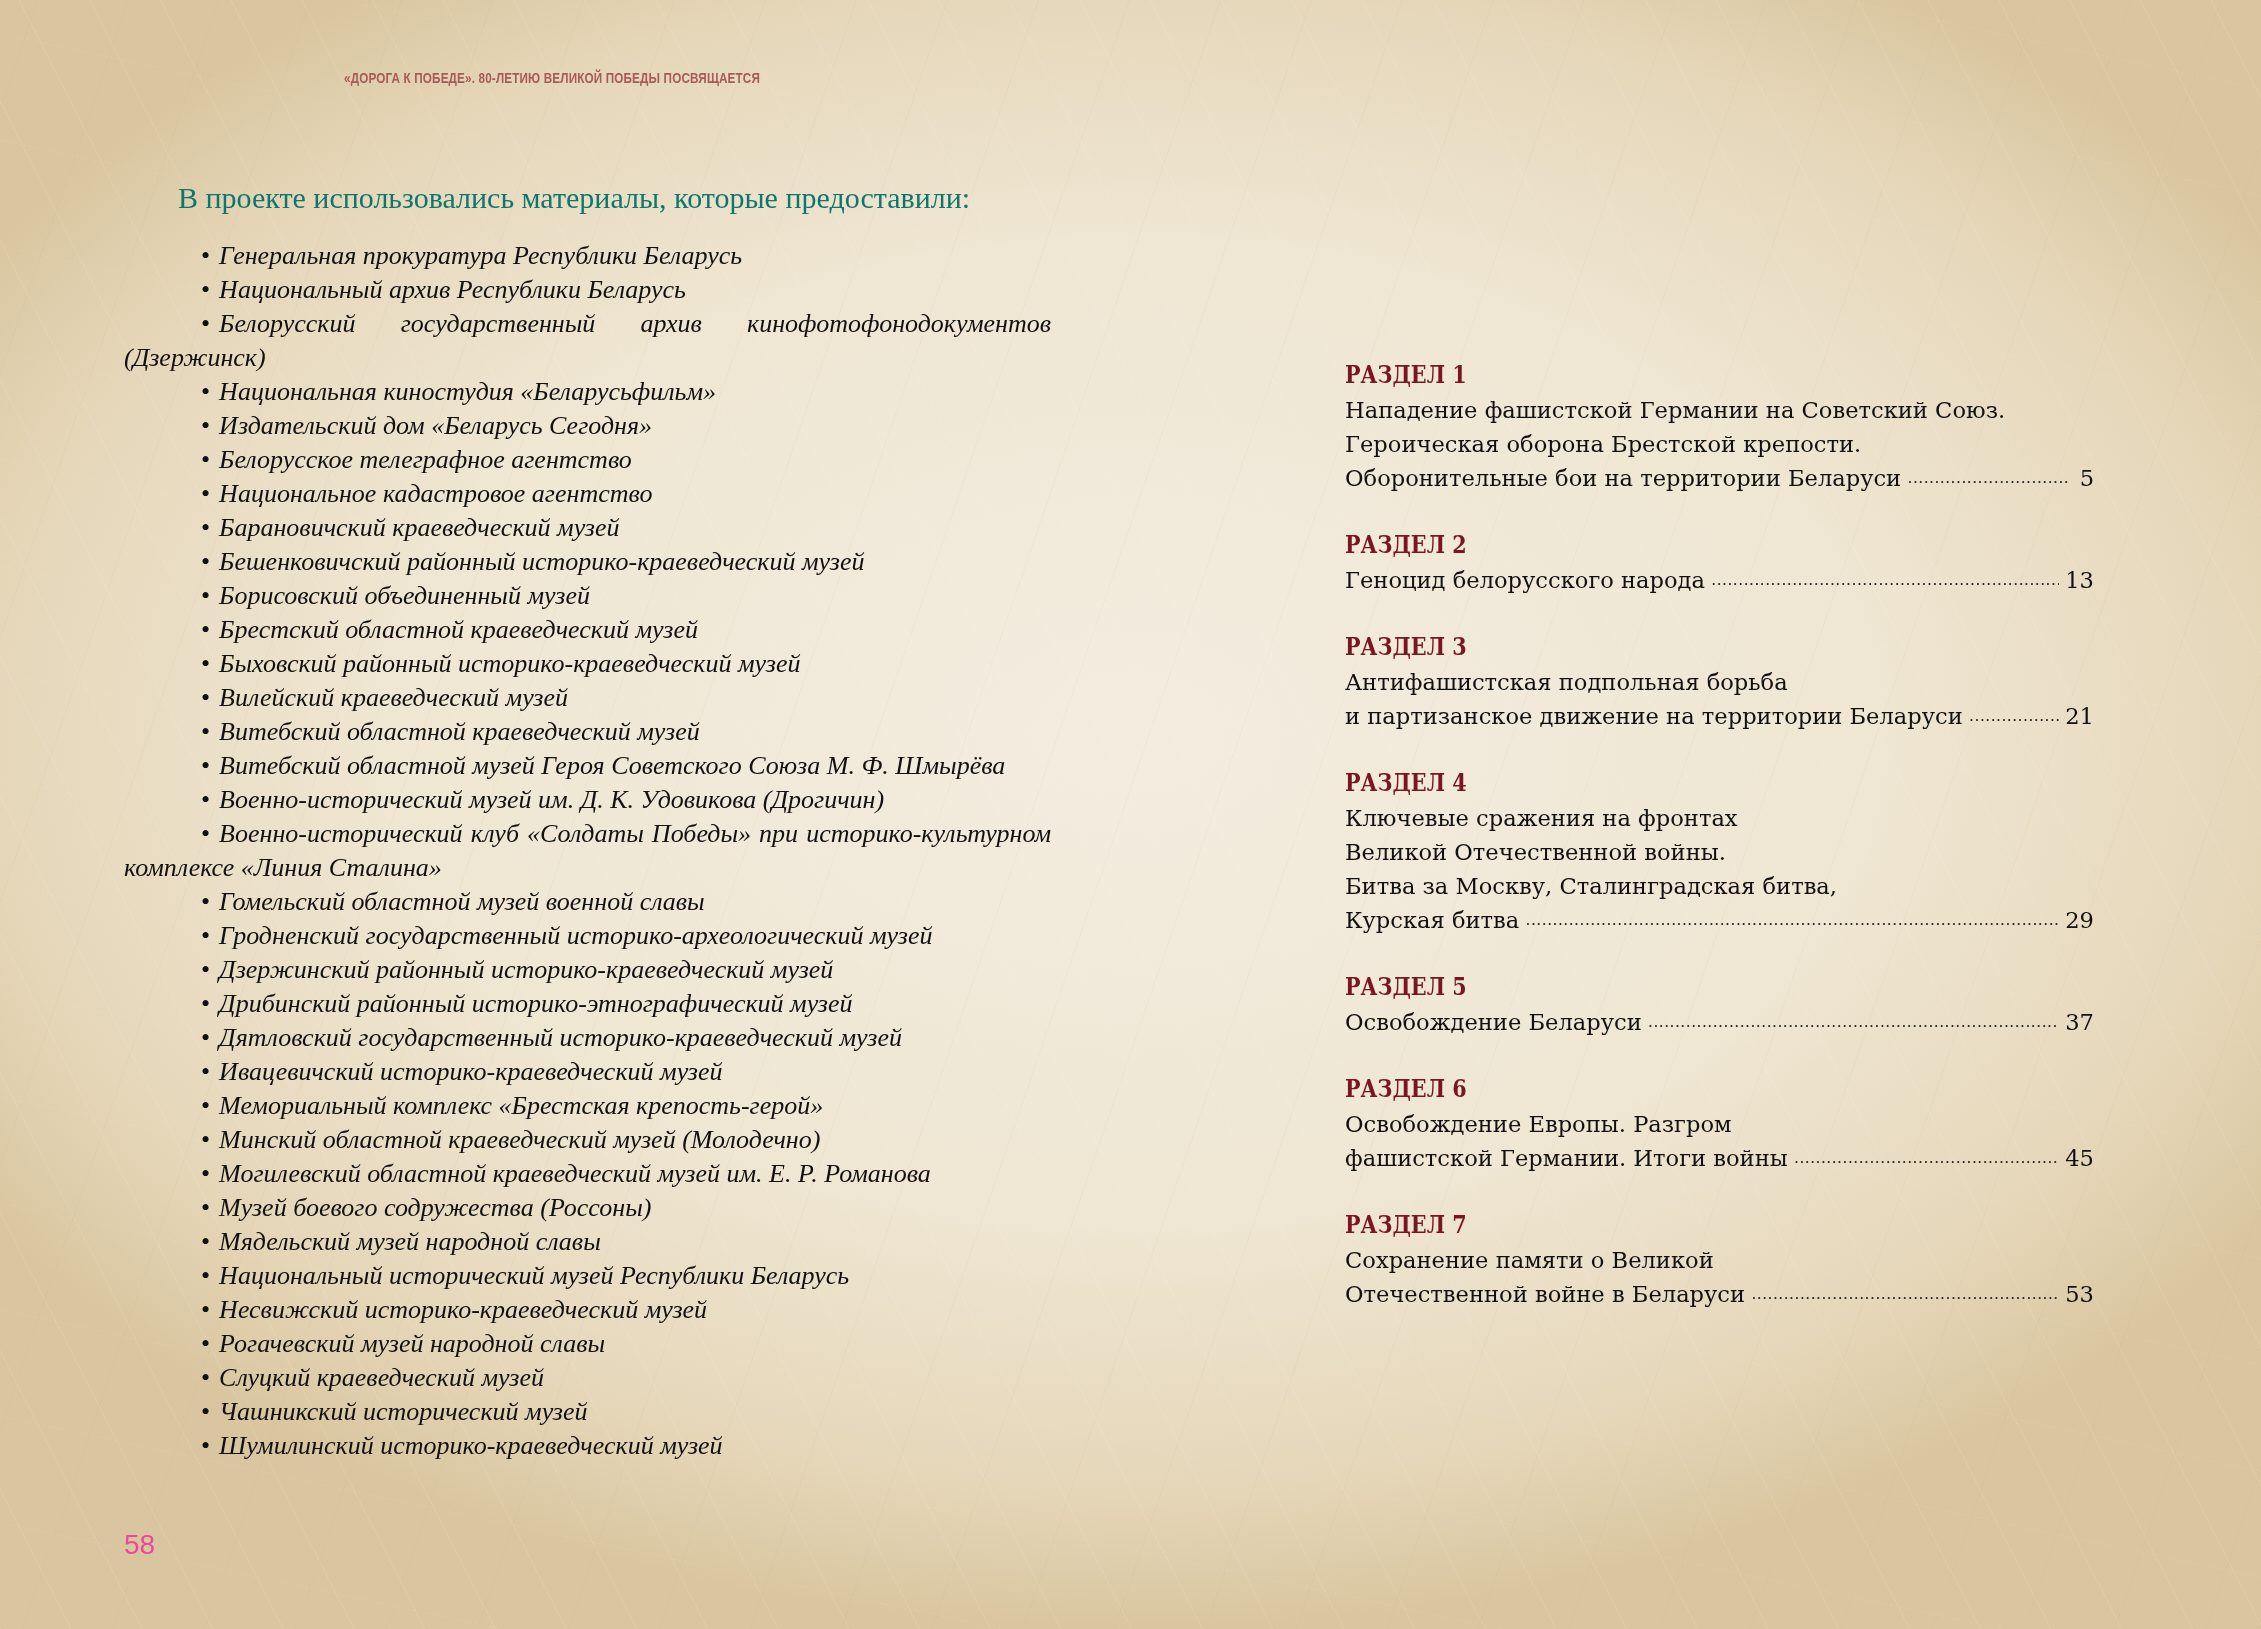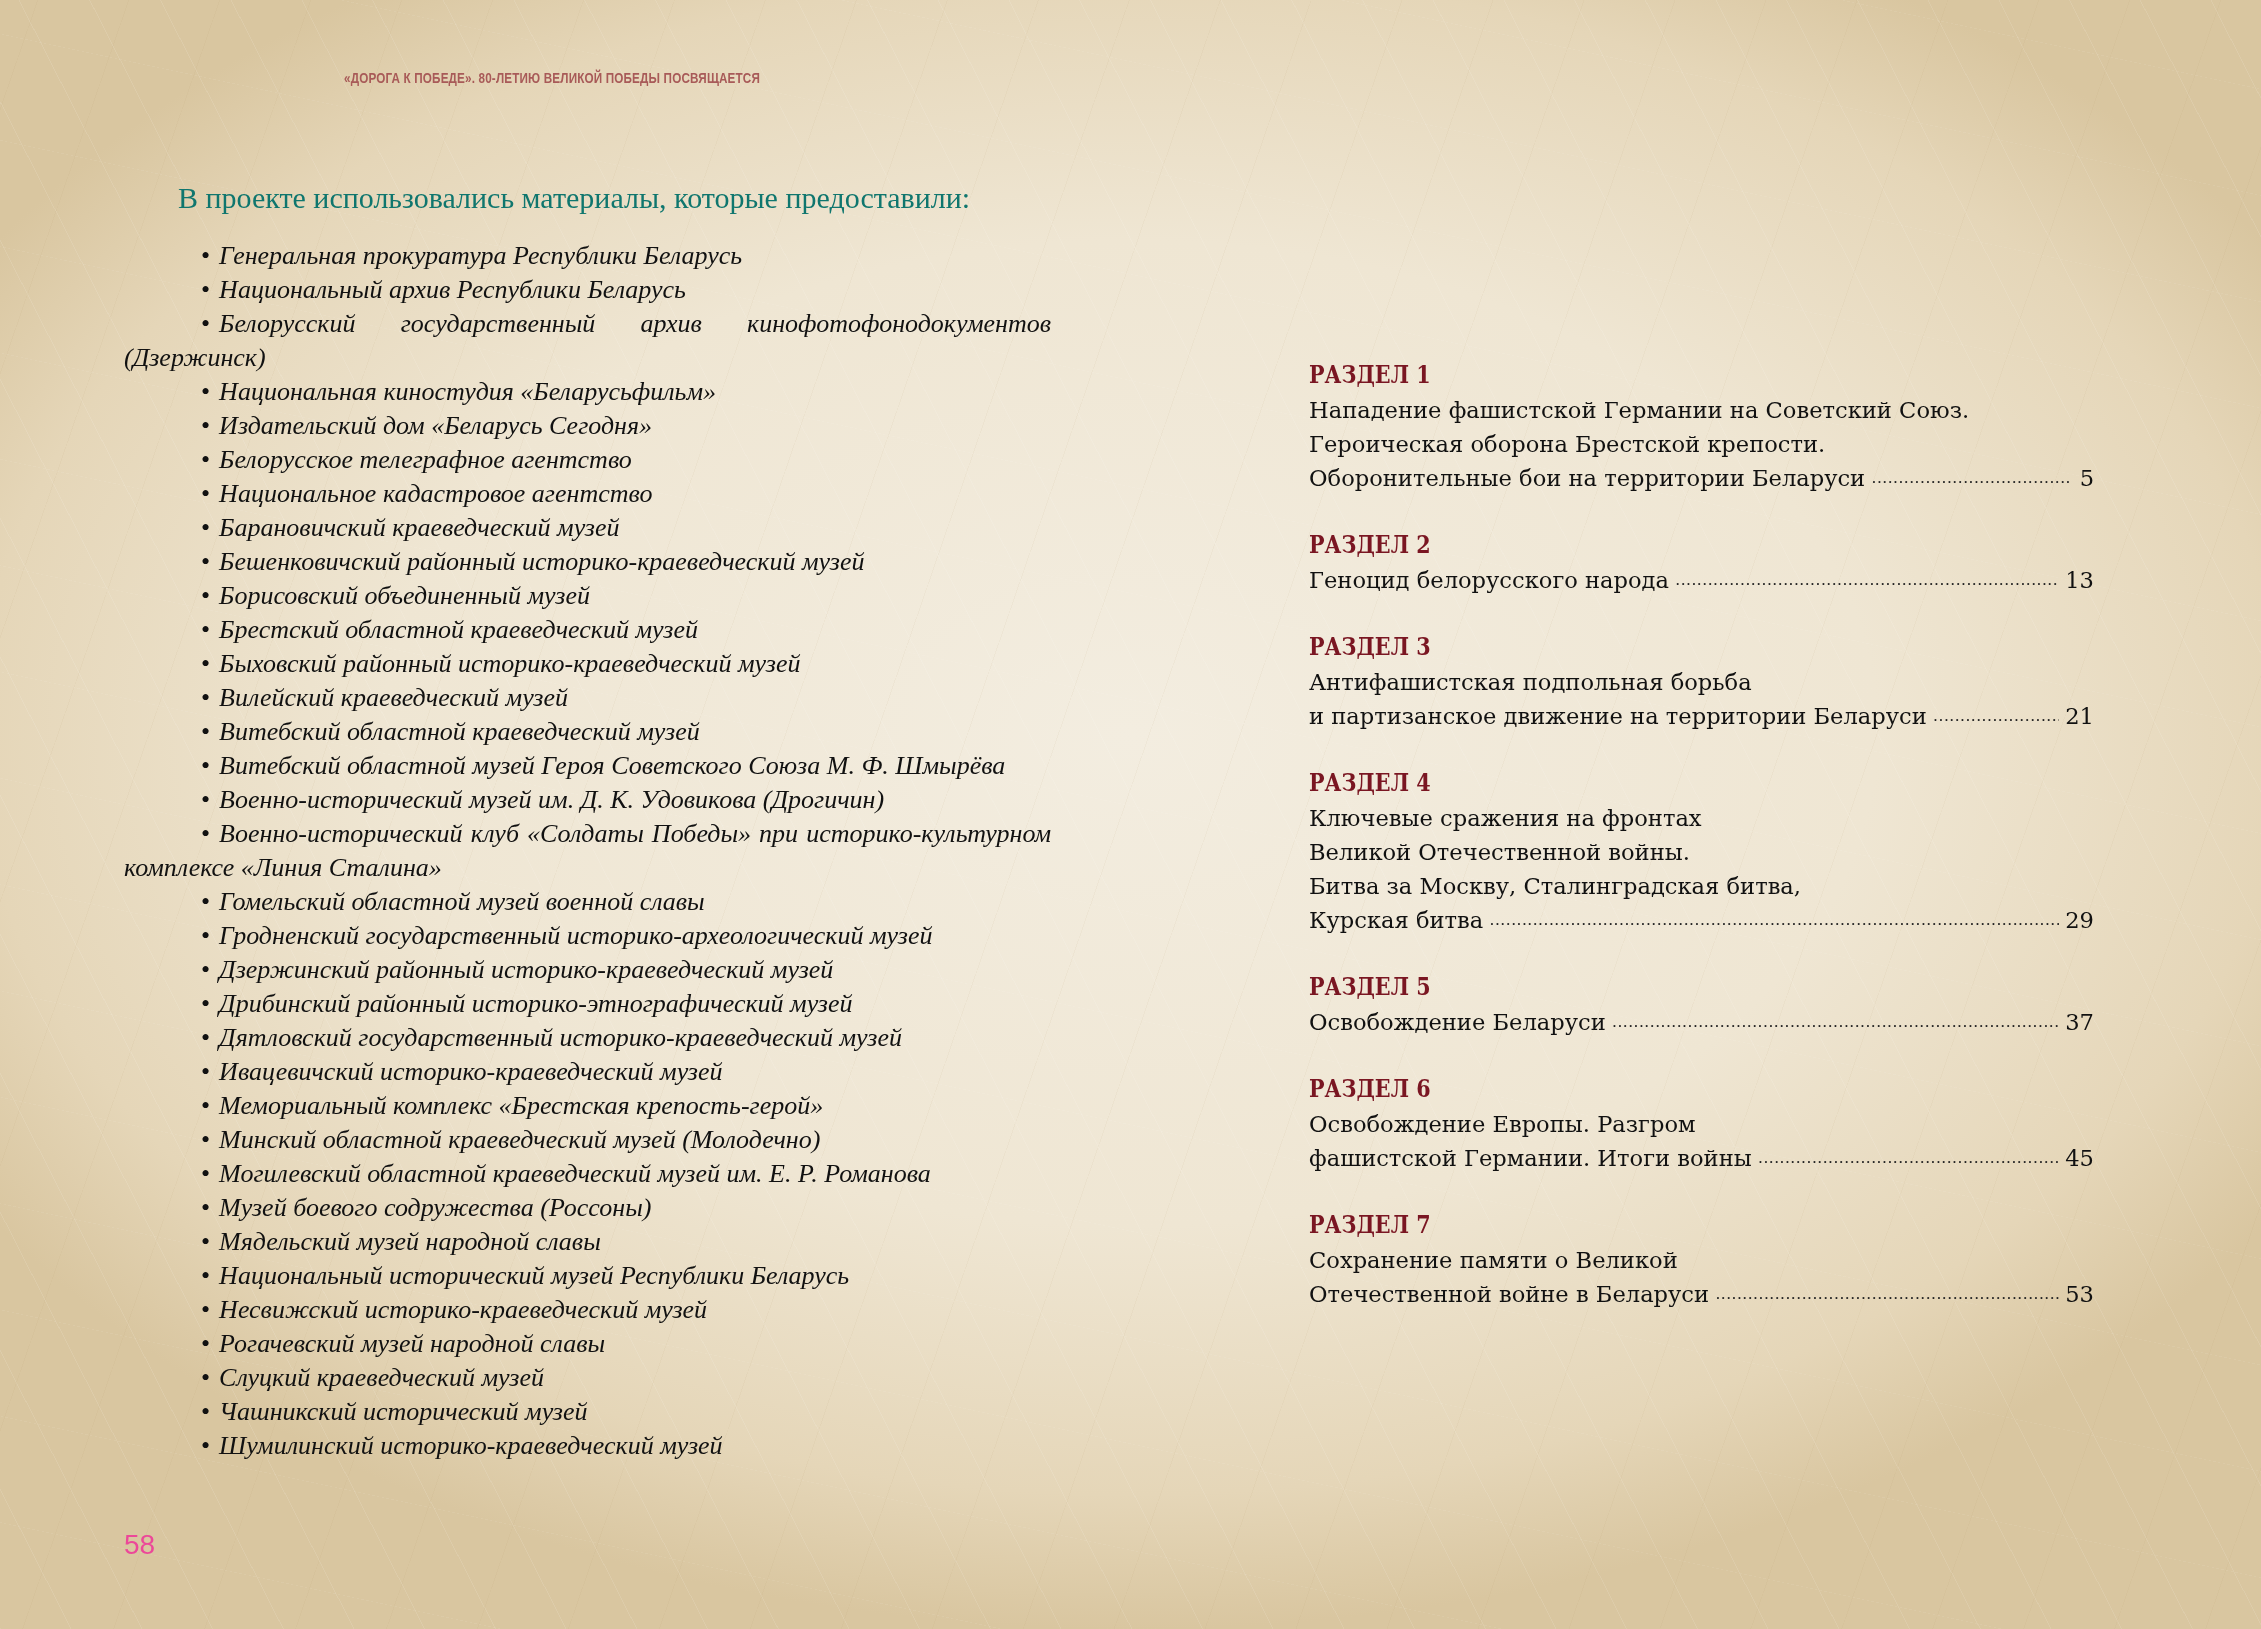--- a/index.html
+++ b/index.html
@@ -41,21 +41,21 @@
     text-indent: 77px; text-align: justify; text-align-last: left;
   }
   .sources li .bullet { font-style: normal; margin-right: 9px; }
   .page-number {
     position: absolute; left: 124px; top: 1529px;
     font-family: "Liberation Sans", sans-serif; font-size: 28px; color: #ec4899;
   }
   .toc {
     position: absolute; left: 1309px; top: 357px; width: 785px;
   }
-  .toc-section { margin-bottom: 32px; }
+  .toc-section { margin-bottom: 32px; margin-left: 36px; }
   .toc-label {
     font-family: "DejaVu Serif", serif; font-weight: bold;
     font-size: 24.4px; color: #7a1622; line-height: 36px;
     transform: scaleX(0.85); transform-origin: left center; white-space: nowrap;
   }
   .toc-line {
     font-family: "DejaVu Serif", serif; font-size: 22.6px; line-height: 34px;
     display: flex; align-items: center; white-space: nowrap;
   }
   .toc-line .txt { transform-origin: left; }

